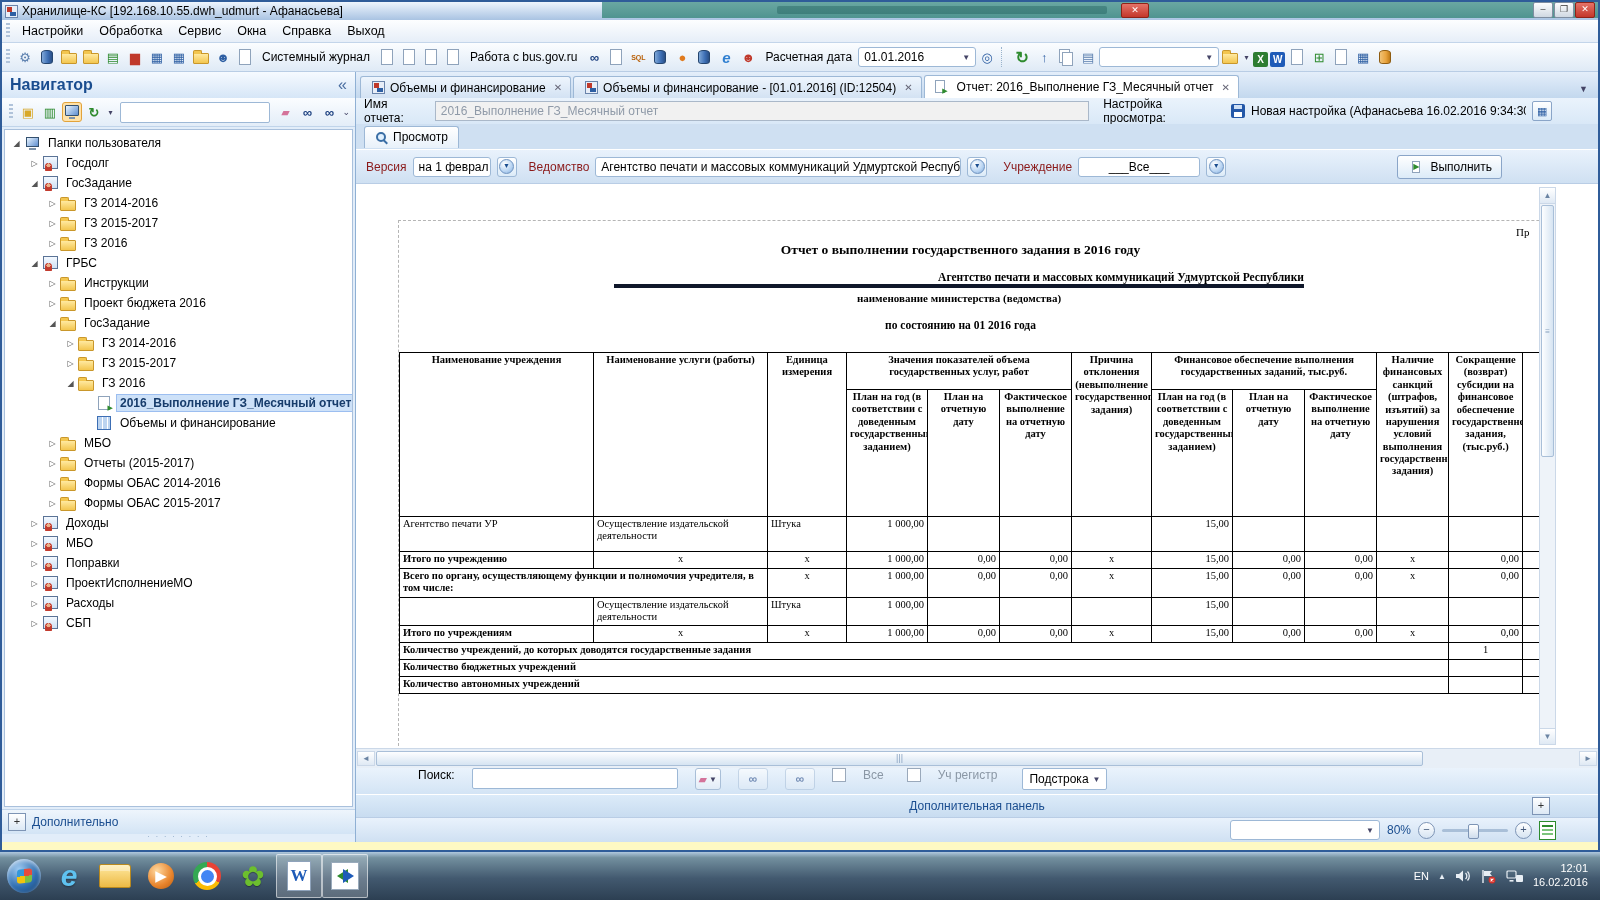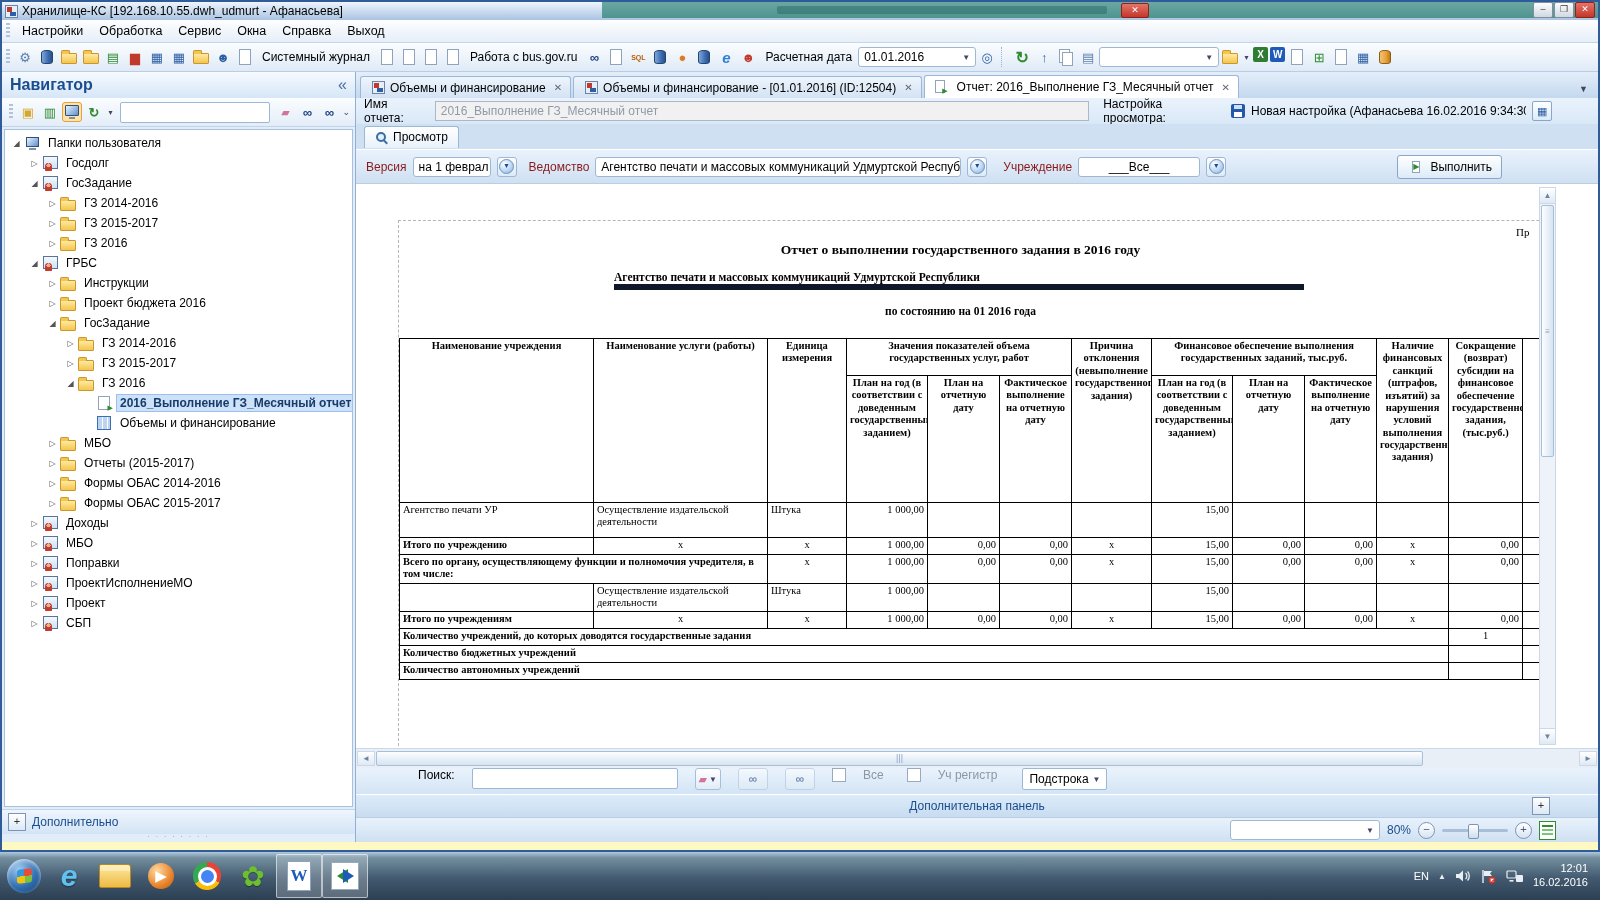--- a/index.html
+++ b/index.html
@@ -15,21 +15,21 @@
   .bgtxt{width:330px;height:8px;margin-left:175px;background:rgba(0,60,60,.28);border-radius:2px}
   .bgclose{width:26px;height:13px;margin-left:14px;background:linear-gradient(#e57368,#c3372b);border:1px solid #8e2318;border-radius:2px;color:#fff;font-size:9px;line-height:12px;text-align:center}
   .wbtns{margin-left:auto;display:flex;gap:1px;padding-right:3px}
   .wbtn{width:18px;height:14px;background:linear-gradient(#fdfdfd,#cfd8e2);border:1px solid #7e8da0;border-radius:2px;font-size:9px;line-height:13px;text-align:center;color:#333}
   .wbtn.close{background:linear-gradient(#e57368,#c3372b);border-color:#8e2318;color:#fff}
   
   .menubar{height:22px;display:flex;align-items:center;background:linear-gradient(#fdfeff,#e6eef8);border-bottom:1px solid #c3d5ea;font-size:12.5px}
   .menu-item{padding:2px 8px;cursor:default}
   .grip{width:4px;height:16px;margin:0 4px;background:repeating-linear-gradient(#b0c3da 0 2px,transparent 2px 4px)}
   .toolbar{height:28px;display:flex;align-items:center;background:linear-gradient(#fbfdff,#dfeaf6);border-bottom:1px solid #b9cde5;white-space:nowrap}
-  .tgroup{display:flex;align-items:flex-start}
+  .tgroup{display:flex;align-items:flex-end}
   .tbi{width:20px;height:20px;margin:0 1px;display:inline-flex;align-items:center;justify-content:center;border-radius:3px;position:relative;font-size:13px;flex:none}
   .tsep{width:6px;height:20px;border-left:1px dotted #9ab3cc;margin:0 3px}
   .tbtn-text{display:flex;align-items:center;gap:4px;padding:0 6px;font-size:12px}
   .cblu{color:#2e5fa3}.cgrn{color:#2e8b2e}.cyel{color:#d8a829}.cred{color:#c0392b}
   .cgry{color:#5b7fae}.corn{color:#e07b1f}.cnavy{color:#1a3e7e}
   .bold{font-weight:bold}.big{font-size:16px}
   .dd{width:9px;font-size:8px;color:#446}
   .sql{font-size:7px;font-weight:bold;color:#b85c00}
   .ie{color:#2f7fd0;font-style:italic;font-weight:bold;font-size:15px}
   .xls{background:#2e7d32;color:#fff;font-weight:bold;font-size:10px;width:15px;height:15px;border-radius:2px;line-height:15px}
@@ -105,21 +105,21 @@
   .w-ver{width:78px}.w-dep{width:366px}.w-inst{width:122px;justify-content:center}
   .cbtn{width:18px;height:18px;border:1px solid #9db8d6;border-radius:3px;background:linear-gradient(#fff,#dcebf8);display:flex;align-items:center;justify-content:center;flex:none}
   .cbtn i{display:block;width:13px;height:13px;border-radius:50%;background:radial-gradient(circle at 35% 30%,#fff,#b8d4f2 60%,#7fa8d9);border:1px solid #6f93c0;color:#1a4d8f;font-size:7px;line-height:12px;text-align:center;font-style:normal}
   .runbtn{margin-left:auto;margin-right:86px;height:22px;display:flex;align-items:center;gap:5px;padding:0 9px;background:linear-gradient(#ffffff,#dcebf8);border:1px solid #8aa5c8;border-radius:3px}
   
   .report-area{flex:1;position:relative;background:#fff;border-top:1px solid #b9cde5;min-height:0}
   .report-clip{position:absolute;left:0;top:0;bottom:0;width:1183px;overflow:hidden}
   .page{position:absolute;left:42px;top:36px;width:1400px;height:525px;border-top:1px dashed #b5b5b5;border-left:1px dashed #b5b5b5;font-family:"Liberation Serif",serif}
   .corner-frag{position:absolute;left:1117px;top:5px;font-size:11px}
   .rtitle{width:1123px;text-align:center;font-weight:bold;font-size:13.5px;margin-top:21px}
-  .ag-wrap{margin:13px 0 2px 215px;width:690px;text-align:left;font-weight:bold;font-size:11.5px;border-bottom:6px solid #0f172a;padding-bottom:1px}
+  .ag-wrap{margin:13px 0 2px 215px;width:690px;text-align:right;font-weight:bold;font-size:11.5px;border-bottom:4px solid #0f172a;padding-bottom:1px}
   .ag-cap{margin-left:215px;width:690px;text-align:center;font-weight:bold;font-size:11px;padding-top:2px}
   .as-of{width:1123px;text-align:center;font-weight:bold;font-size:11.5px;margin-top:15px}
   .rtable{border-collapse:collapse;table-layout:fixed;width:1203px;margin-top:21px;font-size:10.5px;line-height:1.18}
   .rtable th,.rtable td{border:1px solid #000;padding:1px 3px;vertical-align:top;overflow:hidden}
   .rtable th{font-weight:bold;text-align:center}
   .rtable .h1 th{height:34px}
   .rtable .h2 th{height:124px}
   .clip{white-space:pre-line;text-align:left;padding-left:2px}
   .al{text-align:left}.ac{text-align:center}.ar{text-align:right}.b{font-weight:bold}
   .hr34 td{height:32px}.hr16 td{height:14px}.hr28 td{height:26px}.hr26 td{height:24px}
@@ -442,21 +442,21 @@
 
           <div class="ti d1">
             <span class="exp">▷</span>
             <span class="tico t-uf"></span>
             <span class="tlabel">ПроектИсполнениеМО</span>
           </div>
 
           <div class="ti d1">
             <span class="exp">▷</span>
             <span class="tico t-uf"></span>
-            <span class="tlabel">Проект</span>
+            <span class="tlabel">Расходы</span>
           </div>
 
           <div class="ti d1">
             <span class="exp">▷</span>
             <span class="tico t-uf"></span>
             <span class="tlabel">СБП</span>
           </div>
         </div>
       <div class="nav-extra">
         <span class="plusbox">+</span>
@@ -533,20 +533,21 @@
           <span>Выполнить</span>
         </span>
       </div>
 
       <div class="report-area">
         <div class="report-clip">
           <div class="page">
             <span class="corner-frag">Пр</span>
             <div class="rtitle">Отчет о выполнении государственного задания в 2016 году</div>
             <div class="ag-wrap">Агентство печати и массовых коммуникаций Удмуртской Республики</div>
+            <div class="ag-cap">наименование министерства (ведомства)</div>
             <div class="as-of">по состоянию на 01  2016 года</div>
             <table class="rtable">
               <colgroup>
                 <col style="width:194px">
                   <col style="width:174px">
                   <col style="width:79px">
                 <col style="width:81px">
                   <col style="width:72px">
                   <col style="width:72px">
                 <col style="width:80px">

